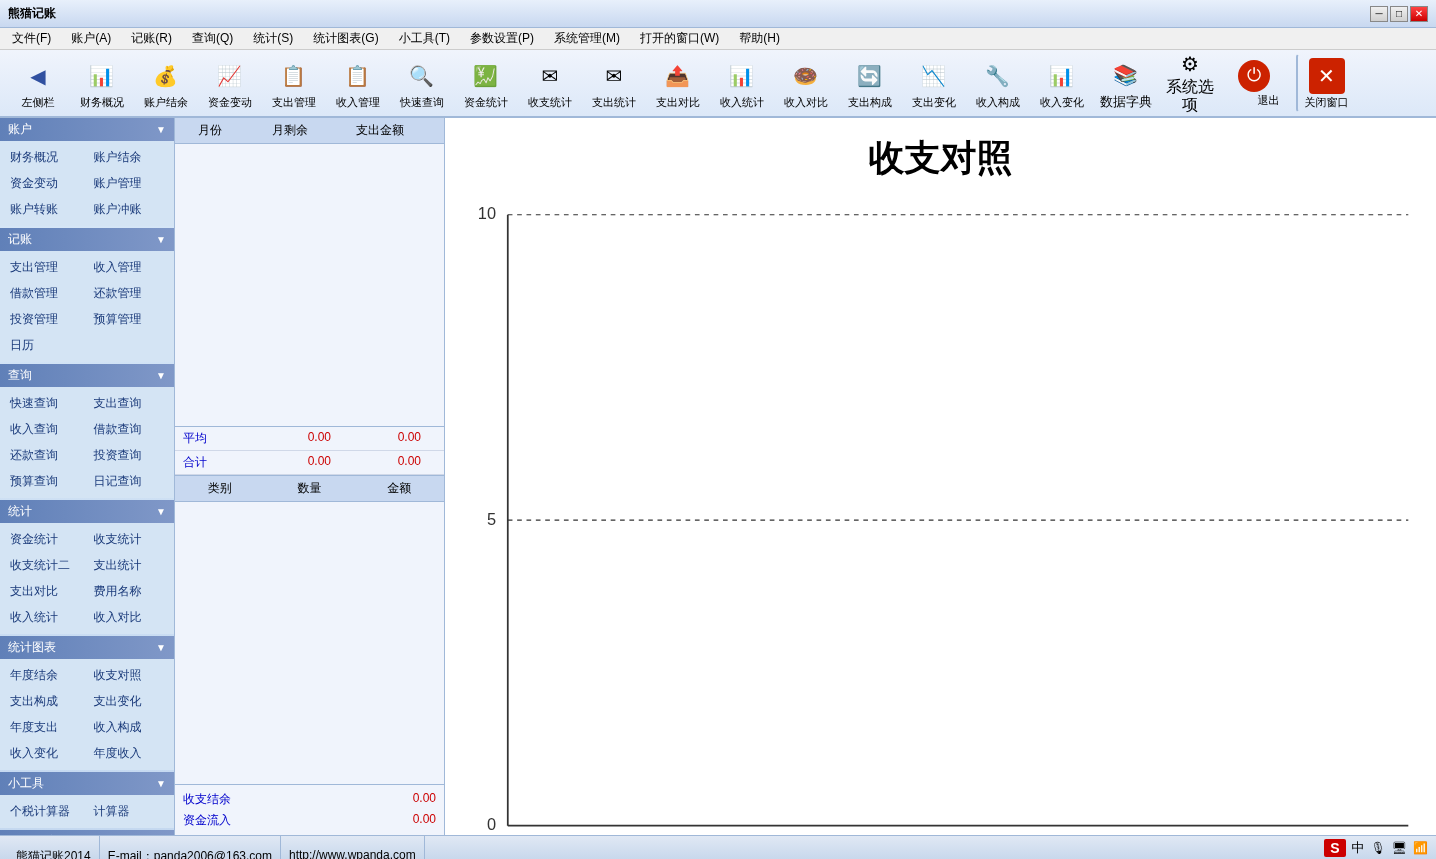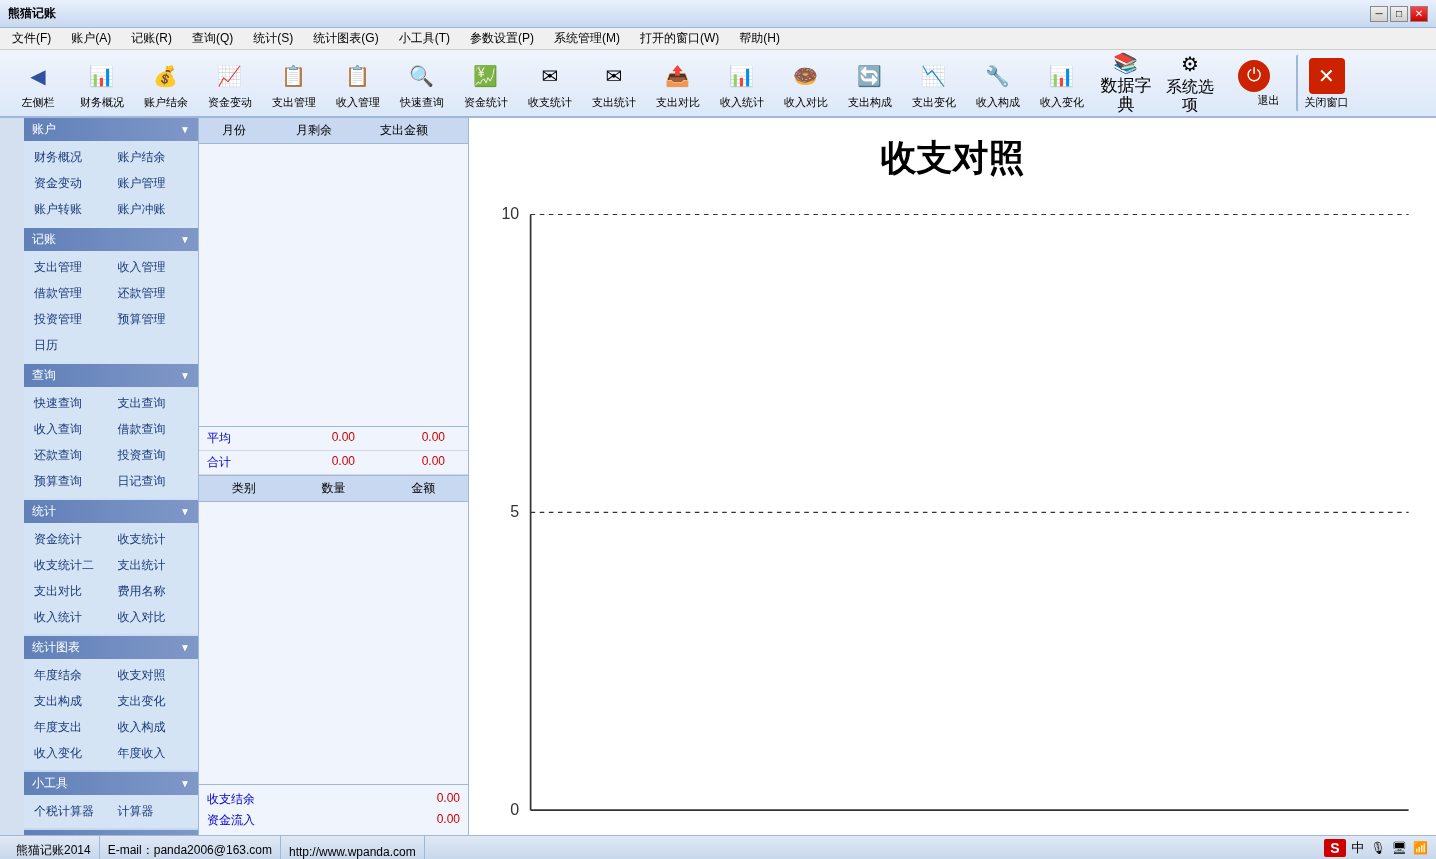--- a/index.html
+++ b/index.html
@@ -68,21 +68,21 @@
       gap: 2px;
     }
     .toolbar-btn .tb-icon {
       width: 36px; height: 36px;
       display: flex; align-items: center; justify-content: center;
       font-size: 22px;
     }
     .toolbar-btn.close-window .tb-icon { background: #cc0000; color: white; border-radius: 4px; }
 
     
-    #main { display: flex; height: calc(859px - 28px - 22px - 68px - 24px); margin-left: 24px; }
+    #main { display: flex; height: calc(859px - 28px - 22px - 68px - 24px); }
 
     
     #sidebar {
       width: 175px;
       background: linear-gradient(to bottom, #d8e8f8, #c4d8f0);
       border-right: 1px solid #a0b8d8;
       overflow-y: auto;
       flex-shrink: 0;
     }
     .sidebar-section {
@@ -220,25 +220,25 @@
       height: 24px;
       background: linear-gradient(to bottom, #e0e8f4, #c8d8ec);
       border-top: 1px solid #a0b8d8;
       display: flex;
       align-items: center;
       padding: 0 8px;
       gap: 0;
       font-size: 12px;
     }
     .status-seg {
-      padding: 0 8px;
+      padding: 12px 8px;
       border-right: 1px solid #a0b8d8;
       height: 100%;
       display: flex;
-      align-items: flex-end;
+      align-items: flex-start;
     }
     .status-right {
       margin-left: auto;
       display: flex;
       align-items: center;
       gap: 6px;
     }
     .status-logo {
       background: #cc0000;
       color: white;
@@ -338,21 +338,21 @@
     <div class="toolbar-btn">
       <div class="tb-icon" style="font-size: 20px;">🔧</div>
       <div style="font-size: 11px; text-align: center; line-height: 1.1;">收入构成</div>
     </div>
     <div class="toolbar-btn">
       <div class="tb-icon" style="font-size: 20px;">📊</div>
       <div style="font-size: 11px; text-align: center; line-height: 1.1;">收入变化</div>
     </div>
     <div class="toolbar-btn">
       <div class="tb-icon" style="font-size: 20px;">📚</div>
-      <div style="font-size: 17px; text-align: center; line-height: 1.1;">数据字典</div>
+      <div style="font-size: 13px; text-align: center; line-height: 1.1;">数据字典</div>
     </div>
     <div class="toolbar-btn">
       <div class="tb-icon" style="font-size: 20px;">⚙</div>
       <div style="font-size: 16px; text-align: center; line-height: 1.1;">系统选项</div>
     </div>
     <div class="toolbar-btn">
       <div class="tb-icon" style="background: rgb(204, 34, 0); color: white; border-radius: 50%; width: 32px; height: 32px; font-size: 18px;">⏻</div>
       <div style="font-size: 11px; text-align: left; line-height: 1.1; margin-left: 29px;">退出</div>
     </div>
     <div class="toolbar-btn close-window" style="border-left: 2px solid rgb(160, 184, 216); margin-left: 8px;">

